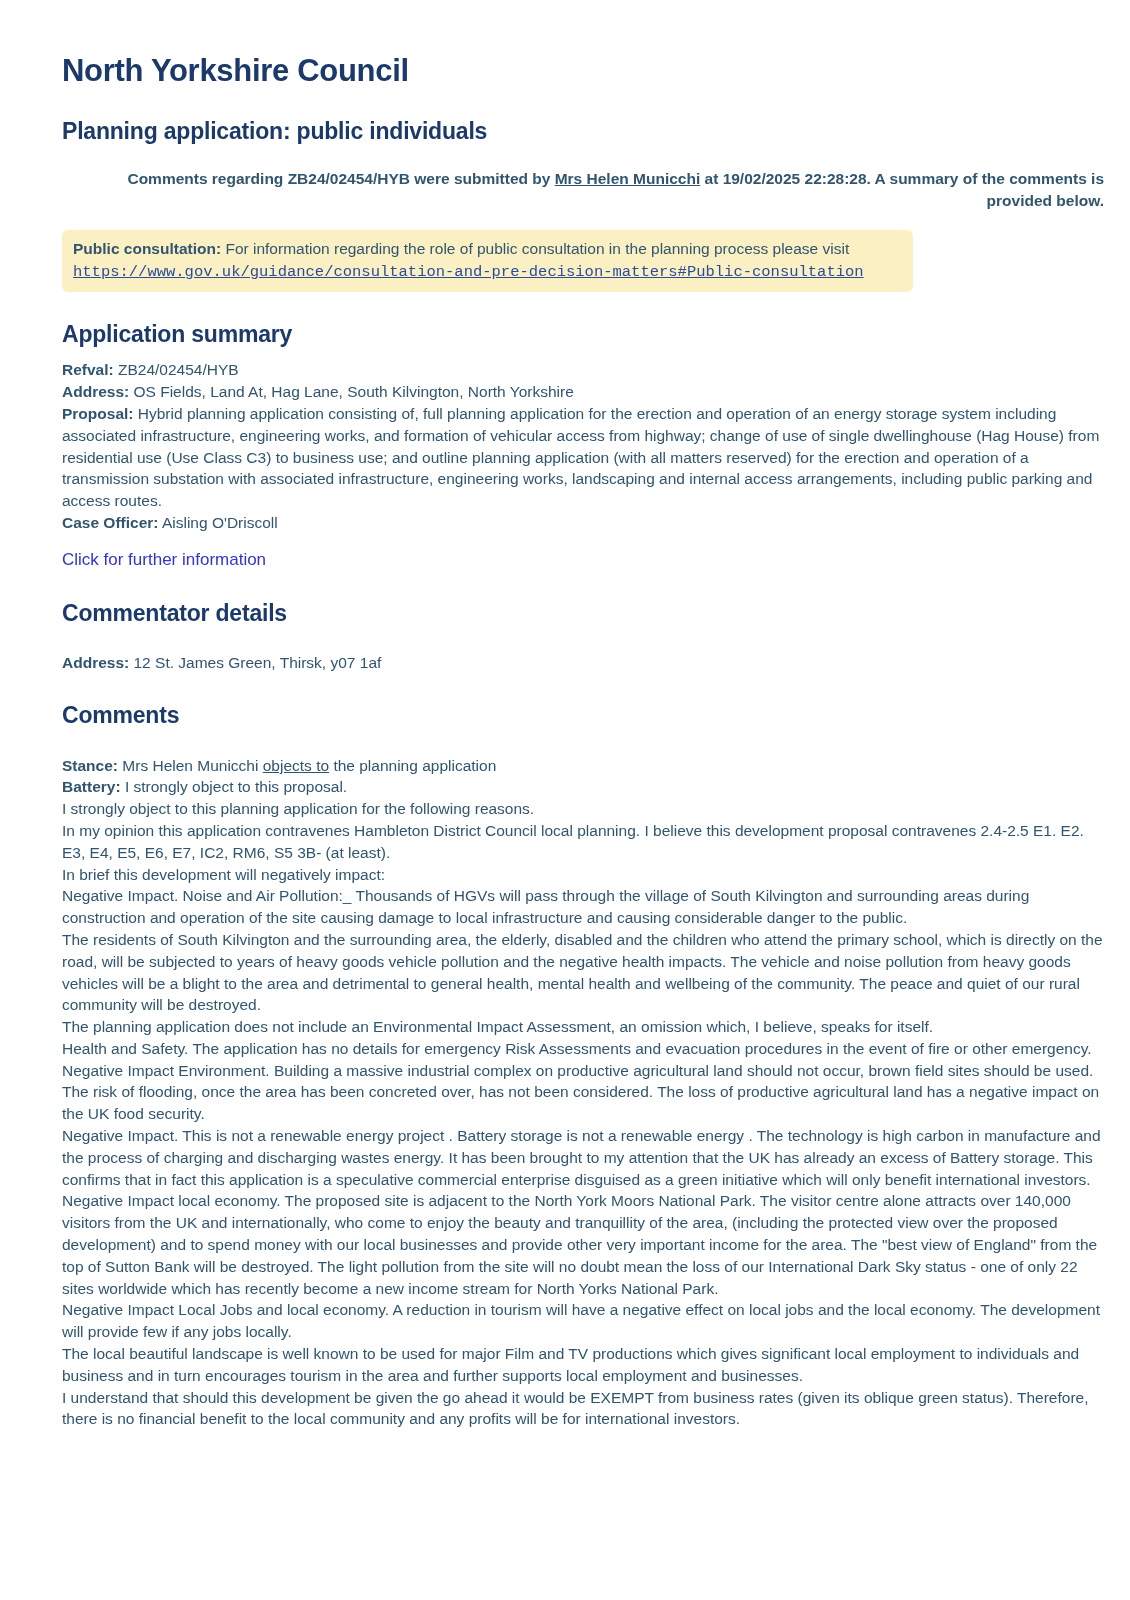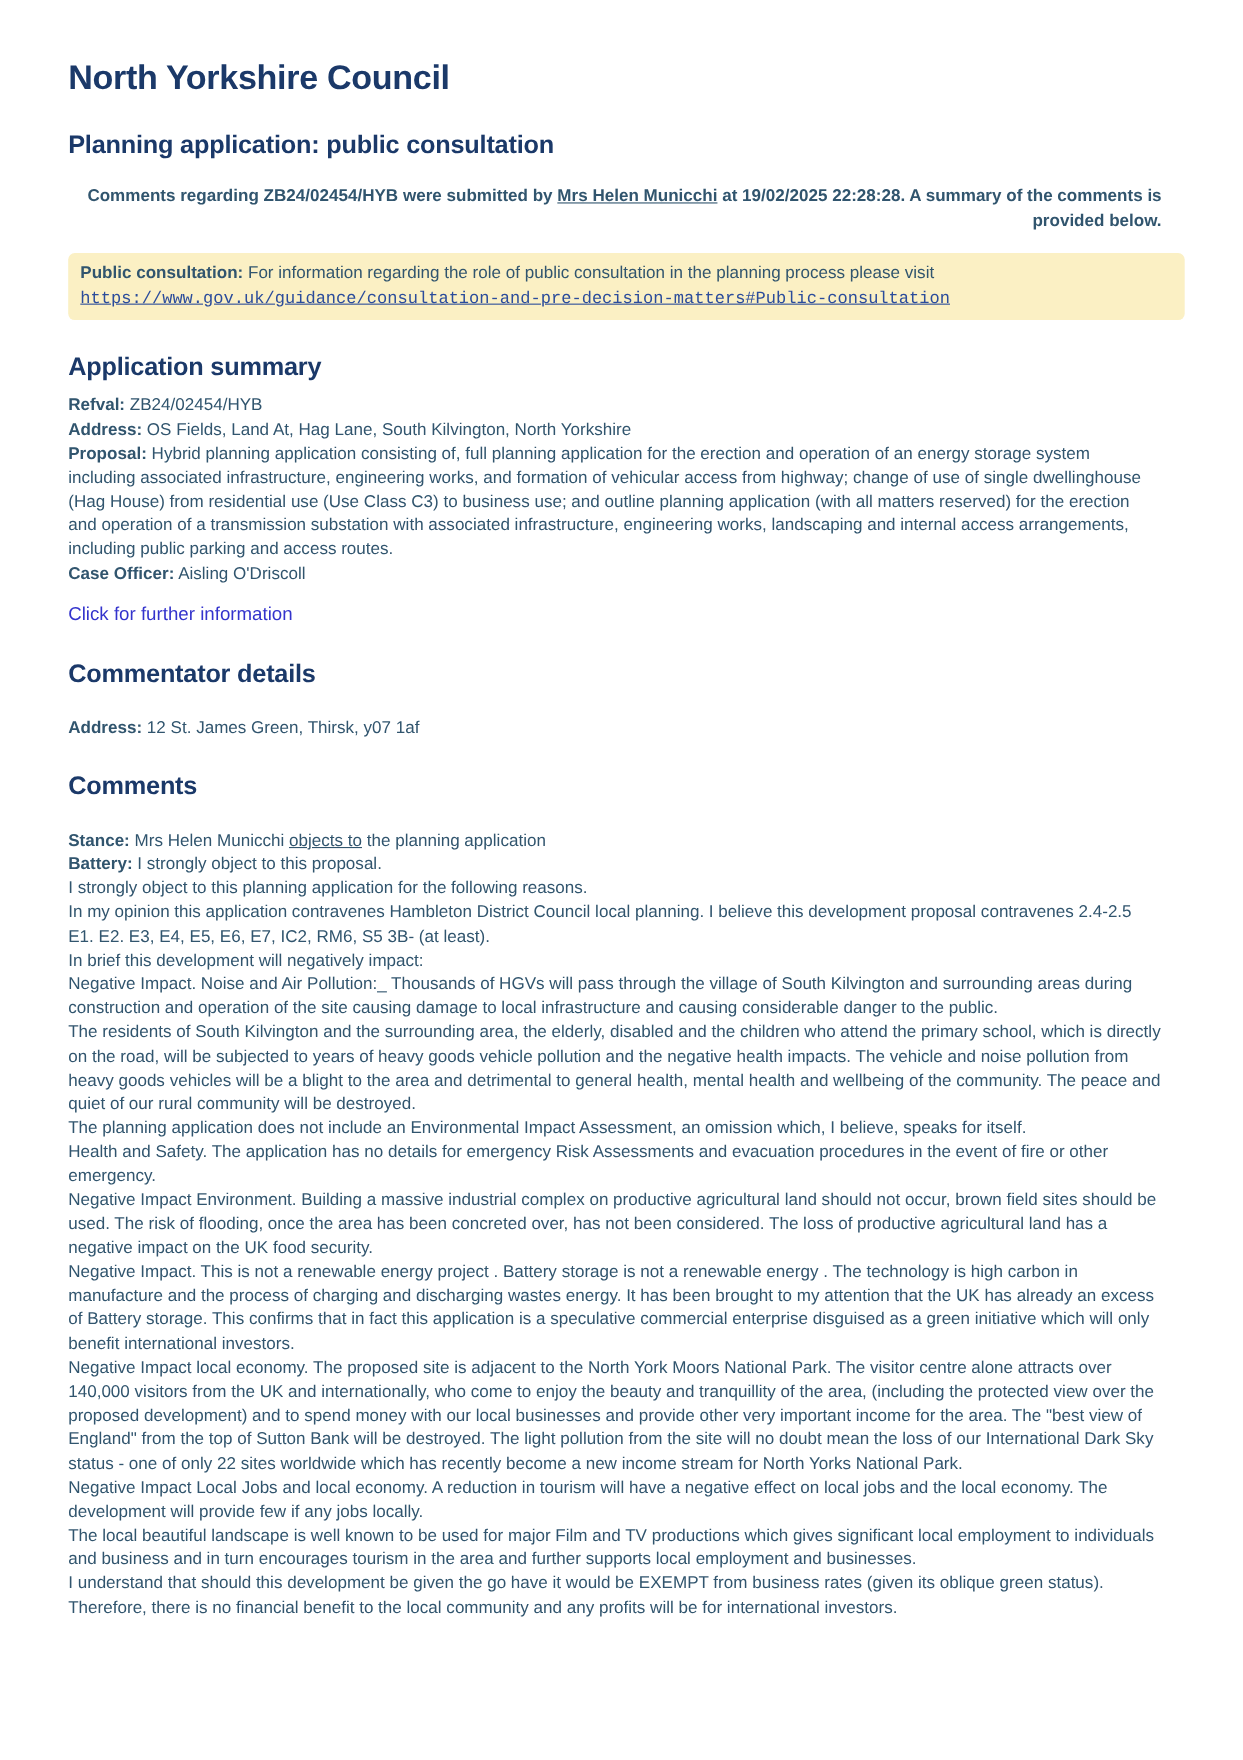--- a/index.html
+++ b/index.html
@@ -11,21 +11,21 @@
   }
   *{box-sizing:border-box;margin:0;padding:0;}
   html,body{background:#ffffff;}
   body{
     width:1130px;height:1600px;overflow:hidden;
     font-family:"Liberation Sans","DejaVu Sans",sans-serif;
     color:var(--body-color);
   }
   .page{
     width:1130px;height:1600px;
-    padding:52px 74px 0 62px;
+    padding:52px 26px 0 62px;
     background:#ffffff;
   }
   h1{
     color:var(--heading-color);
     font-size:31px;font-weight:700;line-height:1.2;
     letter-spacing:-0.3px;
   }
   h2{
     color:var(--heading-color);
     font-size:23px;font-weight:700;line-height:1.35;
@@ -37,21 +37,21 @@
   }
   .intro{
     margin-top:21px;
     font-weight:700;
     text-align:right;
   }
   .bold{font-weight:700;}
   .u{text-decoration:underline;}
   .notice{
     margin-top:18px;
-    width:1015px;
+    width:851px;
     background:var(--notice-bg);
     border-radius:6px;
     padding:8px 11px 9px 11px;
     font-size:15.5px;line-height:21.8px;
   }
   .notice .notice-link{
     color:var(--notice-link-color);
     text-decoration:underline;
     cursor:pointer;
     font-family:Liberation Mono, monospace;
@@ -67,21 +67,21 @@
   }
   .comments-body{margin-top:23px;}
 </style>
 </head>
 <body>
 
 <div class="page">
 
   <h1>North Yorkshire Council</h1>
 
-  <h2>Planning application: public consultation</h2>
+  <h2>Planning application: public individuals</h2>
 
   <p class="intro"><span>Comments regarding ZB24/02454/HYB were submitted by </span><span class="u">Mrs Helen Municchi</span><span> at 19/02/2025 22:28:28. A summary of the comments is provided below.</span></p>
 
   <div class="notice"><span class="bold">Public consultation:</span><span> For information regarding the role of public consultation in the planning process please visit</span><br><a class="notice-link">https://www.gov.uk/guidance/consultation-and-pre-decision-matters#Public-consultation</a></div>
 
   <h2>Application summary</h2>
 
   <div class="fields">
     <div class="kv-line"><span class="bold">Refval:</span><span> ZB24/02454/HYB</span></div>
     <div class="kv-line"><span class="bold">Address:</span><span> OS Fields, Land At, Hag Lane, South Kilvington, North Yorkshire</span></div>
@@ -108,17 +108,17 @@
         <div class="line">In brief this development will negatively impact:</div>
         <div class="line">Negative Impact. Noise and Air Pollution:_ Thousands of HGVs will pass through the village of South Kilvington and surrounding areas during construction and operation of the site causing damage to local infrastructure and causing considerable danger to the public.</div>
         <div class="line">The residents of South Kilvington and the surrounding area, the elderly, disabled and the children who attend the primary school, which is directly on the road, will be subjected to years of heavy goods vehicle pollution and the negative health impacts. The vehicle and noise pollution from heavy goods vehicles will be a blight to the area and detrimental to general health, mental health and wellbeing of the community. The peace and quiet of our rural community will be destroyed.</div>
         <div class="line">The planning application does not include an Environmental Impact Assessment, an omission which, I believe, speaks for itself.</div>
         <div class="line">Health and Safety. The application has no details for emergency Risk Assessments and evacuation procedures in the event of fire or other emergency.</div>
         <div class="line">Negative Impact Environment. Building a massive industrial complex on productive agricultural land should not occur, brown field sites should be used. The risk of flooding, once the area has been concreted over, has not been considered. The loss of productive agricultural land has a negative impact on the UK food security.</div>
         <div class="line">Negative Impact. This is not a renewable energy project . Battery storage is not a renewable energy . The technology is high carbon in manufacture and the process of charging and discharging wastes energy. It has been brought to my attention that the UK has already an excess of Battery storage. This confirms that in fact this application is a speculative commercial enterprise disguised as a green initiative which will only benefit international investors.</div>
         <div class="line">Negative Impact local economy. The proposed site is adjacent to the North York Moors National Park. The visitor centre alone attracts over 140,000 visitors from the UK and internationally, who come to enjoy the beauty and tranquillity of the area, (including the protected view over the proposed development) and to spend money with our local businesses and provide other very important income for the area. The "best view of England" from the top of Sutton Bank will be destroyed. The light pollution from the site will no doubt mean the loss of our International Dark Sky status - one of only 22 sites worldwide which has recently become a new income stream for North Yorks National Park.</div>
         <div class="line">Negative Impact Local Jobs and local economy. A reduction in tourism will have a negative effect on local jobs and the local economy. The development will provide few if any jobs locally.</div>
         <div class="line">The local beautiful landscape is well known to be used for major Film and TV productions which gives significant local employment to individuals and business and in turn encourages tourism in the area and further supports local employment and businesses.</div>
-        <div class="line">I understand that should this development be given the go have it would be EXEMPT from business rates (given its oblique green status). Therefore, there is no financial benefit to the local community and any profits will be for international investors.</div>
+        <div class="line">I understand that should this development be given the go ahead it would be EXEMPT from business rates (given its oblique green status). Therefore, there is no financial benefit to the local community and any profits will be for international investors.</div>
       </div>
   </div>
 
 </div>
 
 </body></html>

